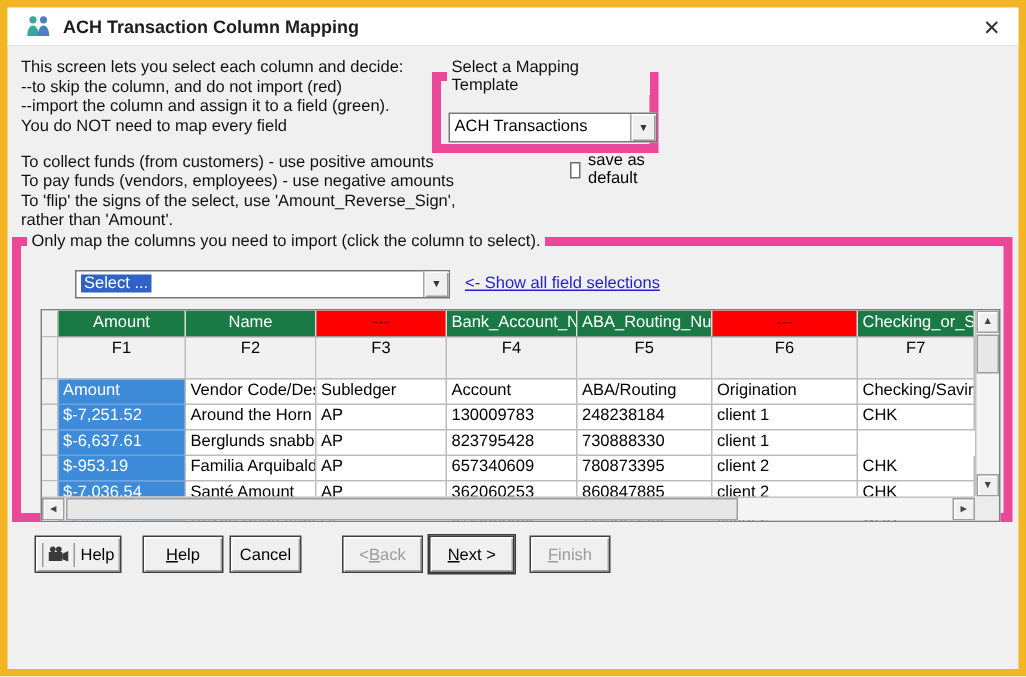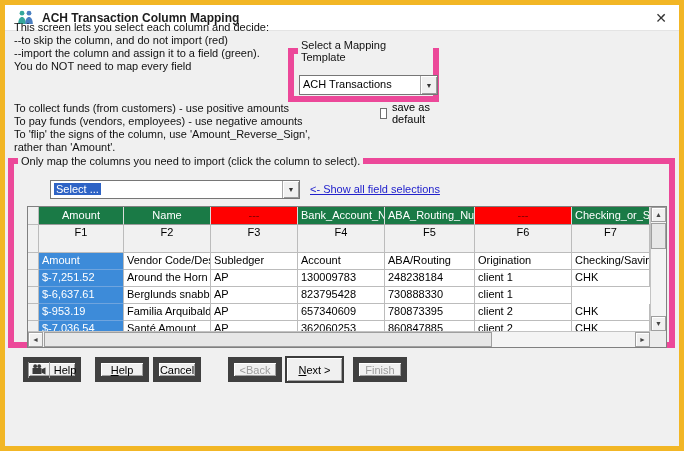--- a/index.html
+++ b/index.html
@@ -10,21 +10,21 @@
     font-family:"Liberation Sans",sans-serif; font-size:11px; color:#000;
     overflow:hidden;
   }
   
   .titlebar{ position:absolute; left:0; top:0; right:0; height:26px; background:#fff;
     border-bottom:1px solid #e4e4e4; display:flex; align-items:center; padding:0 12px; gap:8px; }
   .title{ font-size:12px; font-weight:bold; color:#1d1d1d; }
   .close{ margin-left:auto; font-size:14px; color:#333; cursor:default; }
   
   .textblock{ position:absolute; left:9px; line-height:13px; color:#111; }
-  #intro{ top:16px; }
+  #intro{ top:34px; }
   #funds{ top:97px; }
   
   fieldset{ position:absolute; border:6px solid #ec4899; background:transparent; }
   legend{ font-size:11px; padding:0 3px; margin-left:4px; color:#111; }
   #tmplbox{ left:283px; top:34px; width:151px; height:63px; }
   #mapbox{ left:3px; top:150px; width:667px; height:193px; }
   
   .combo{ position:absolute; height:20px; background:#fff; border:1px solid #767676; display:flex; }
   .combo-text{ flex:1; padding:2px 3px 0; white-space:nowrap; overflow:hidden; }
   .combo-btn{ width:17px; background:#f0f0f0; border-left:1px solid #a7a7a7;
@@ -59,21 +59,21 @@
   .sbtn{ position:absolute; width:15px; height:15px; background:#f0f0f0; border:1px solid #9f9f9f;
     box-shadow:inset 1px 1px 0 #fff; display:flex; align-items:center; justify-content:center;
     font-size:7px; color:#444; }
   .vup{ top:0; right:0; } .vdn{ bottom:0; right:0; }
   .harr-l{ left:0; top:0; } .harr-r{ right:0; top:0; }
   .vthumb{ position:absolute; top:16px; right:0; width:15px; height:26px; background:#e7e7e7; border:1px solid #9f9f9f; }
   .hthumb{ position:absolute; left:16px; top:0; width:448px; height:15px; background:#e7e7e7; border:1px solid #9f9f9f; }
   .corner{ position:absolute; right:0; bottom:0; width:16px; height:16px; background:#ececec; }
   
   .btn{ position:absolute; top:352px; height:25px; background:#f0f0f0;
-    border:6px solid #404040; box-shadow:inset 1px 1px 0 #fff, inset -1px -1px 0 #a3a3a3;
+    border:1px solid #404040; box-shadow:inset 1px 1px 0 #fff, inset -1px -1px 0 #a3a3a3;
     font-family:"Liberation Sans",sans-serif; font-size:11px; color:#000;
     display:flex; align-items:center; justify-content:center; cursor:default; }
   .btn-default{ border:1px solid #3c3c3c; outline:1px solid #3c3c3c; }
   .disabled{ color:#9b9b9b; }
   .u{ text-decoration:underline; }
   #b-iconhelp{ left:18px; width:58px; gap:0; }
   #b-help{ left:90px; width:54px; }
   #b-cancel{ left:148px; width:48px; }
   #b-back{ left:223px; width:54px; }
   #b-next{ left:281px; width:57px; }
@@ -114,21 +114,21 @@
     </div>
     <div class="chkrow">
       <span class="chk"></span>
       <span>save as default</span>
     </div>
   </fieldset>
 
   <div class="textblock" id="funds">
     <div>To collect funds (from customers) - use positive amounts</div>
     <div>To pay funds (vendors, employees) - use negative amounts</div>
-    <div>To 'flip' the signs of the column, use 'Amount_Reverse_Sign',</div>
+    <div>To 'flip' the signs of the select, use 'Amount_Reverse_Sign',</div>
     <div>rather than 'Amount'.</div>
   </div>
 
   <fieldset id="mapbox">
     <legend>Only map the columns you need to import (click the column to select).</legend>
 
     <div class="combo" id="field-combo">
       <span class="combo-text"><span class="hlsel">Select ...</span></span>
       <span class="combo-btn">▼</span>
     </div>

